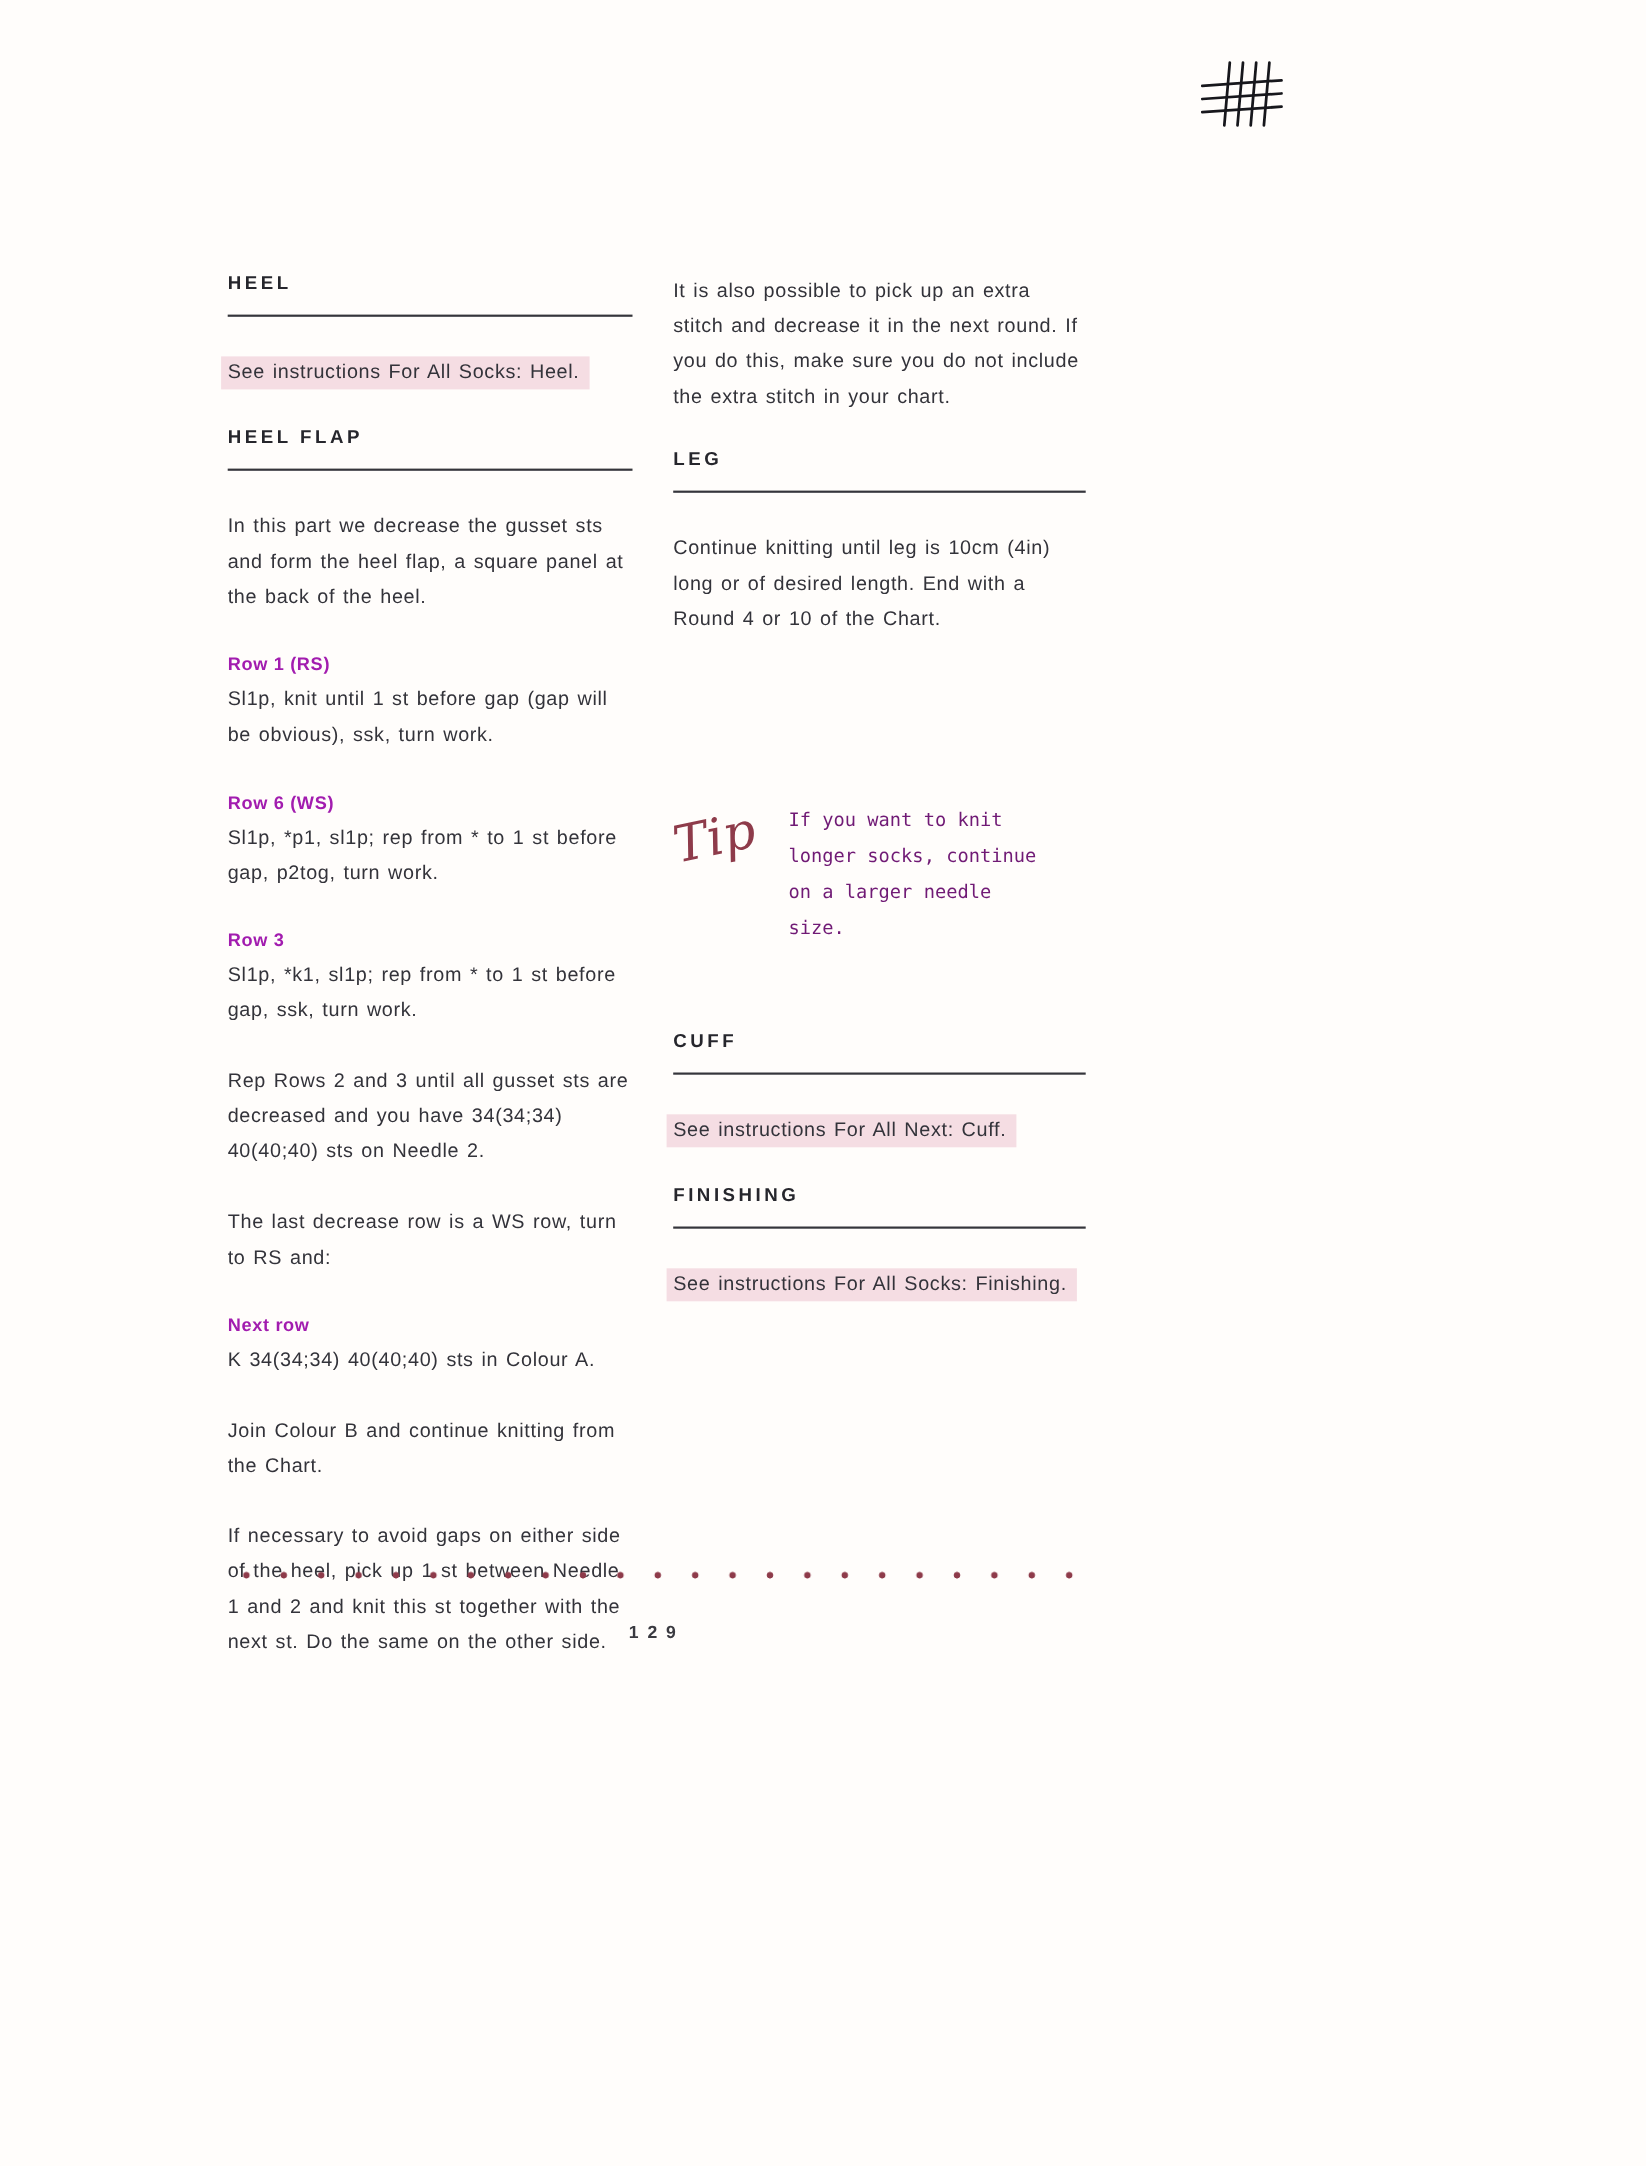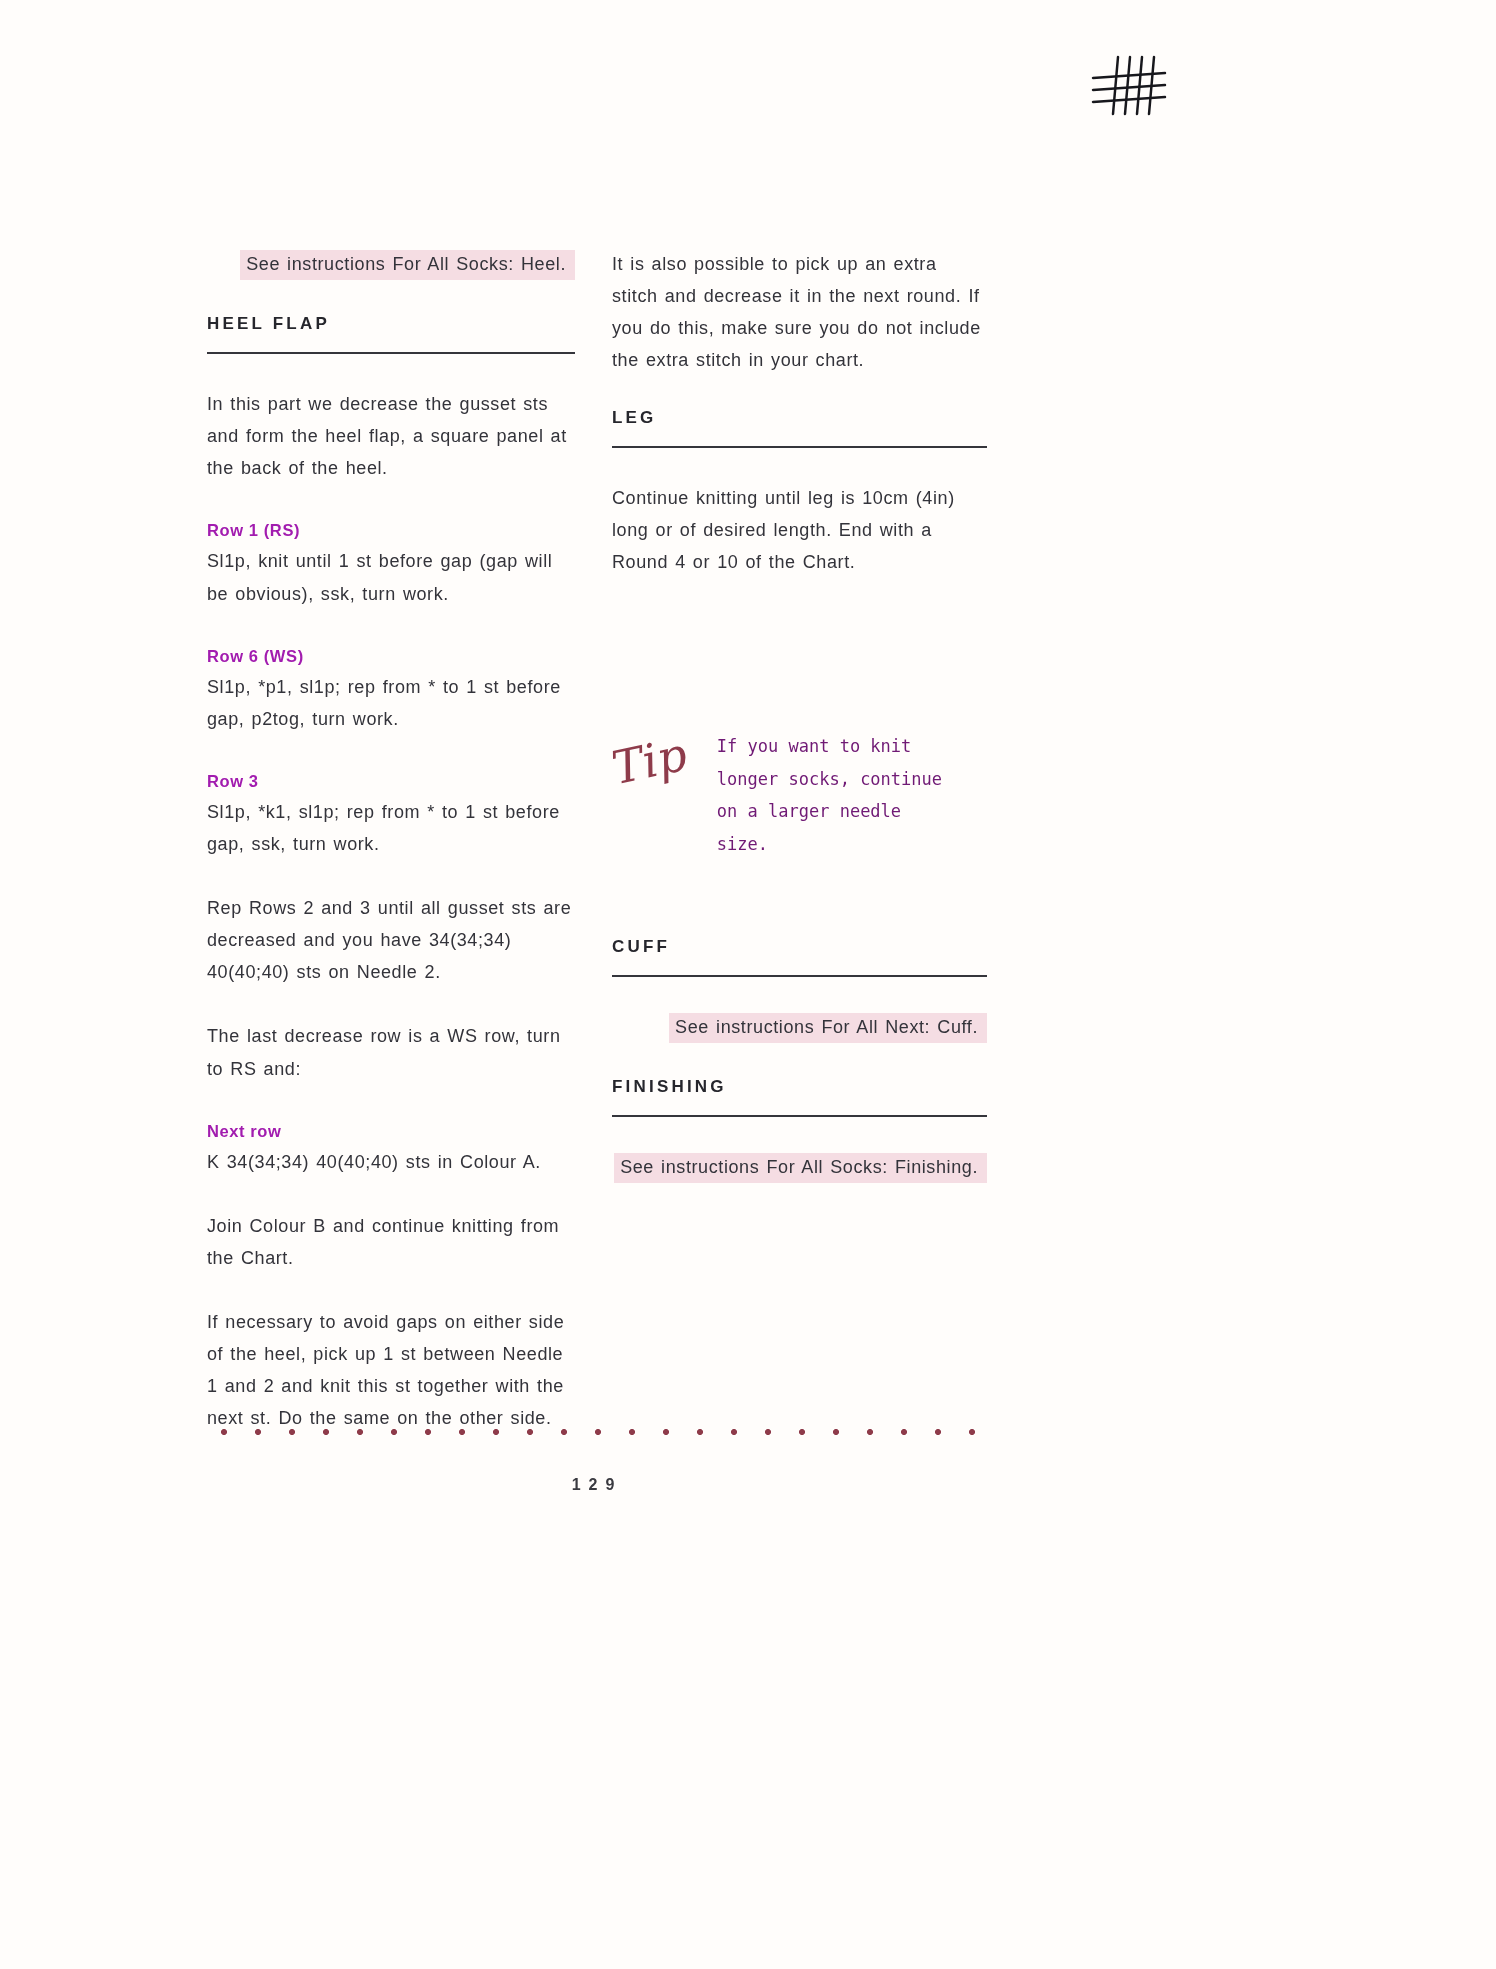--- a/index.html
+++ b/index.html
@@ -47,21 +47,21 @@
   .rowblock .para { margin:0; }
 
   .hl {
     background:var(--highlight, #f5dde3);
     color:var(--text, #33333a);
     padding:4px 9px 6px 6px;
     margin-left:-6px;
     -webkit-box-decoration-break:clone;
     box-decoration-break:clone;
   }
-  .hl-para { margin:0 0 34px 0;text-align:right; }
+  .hl-para { margin:0 0 34px 0; }
 
   
   .tip { display:flex; gap:30px; align-items:flex-start; margin:152px 0 76px 0; }
   .tip-script {
     display:inline-block;
     font-family:"DejaVu Serif", serif;
     font-style:italic;
     font-size:46px; line-height:1;
     color:var(--accent, #8e3b4a);
     transform:rotate(-12deg);
@@ -107,20 +107,21 @@
         <line x1="3" y1="24" x2="75" y2="19"></line>
         <line x1="3" y1="36" x2="75" y2="31"></line>
         <line x1="3" y1="48" x2="75" y2="43"></line>
       </g>
     </svg>
   </div>
 
   <main class="content">
 
     <section class="col">
+      <h2 class="sec">HEEL</h2>
 
       <p class="para hl-para"><mark class="hl">See instructions For All Socks: Heel.</mark></p>
 
       <h2 class="sec">HEEL FLAP</h2>
 
       <p class="para">In this part we decrease the gusset sts and form the heel flap, a square panel at the back of the heel.</p>
 
       <div class="rowblock">
         <p class="rowlabel">Row 1 (RS)</p>
         <p class="para">Sl1p, knit until 1 st before gap (gap will be obvious), ssk, turn work.</p>

